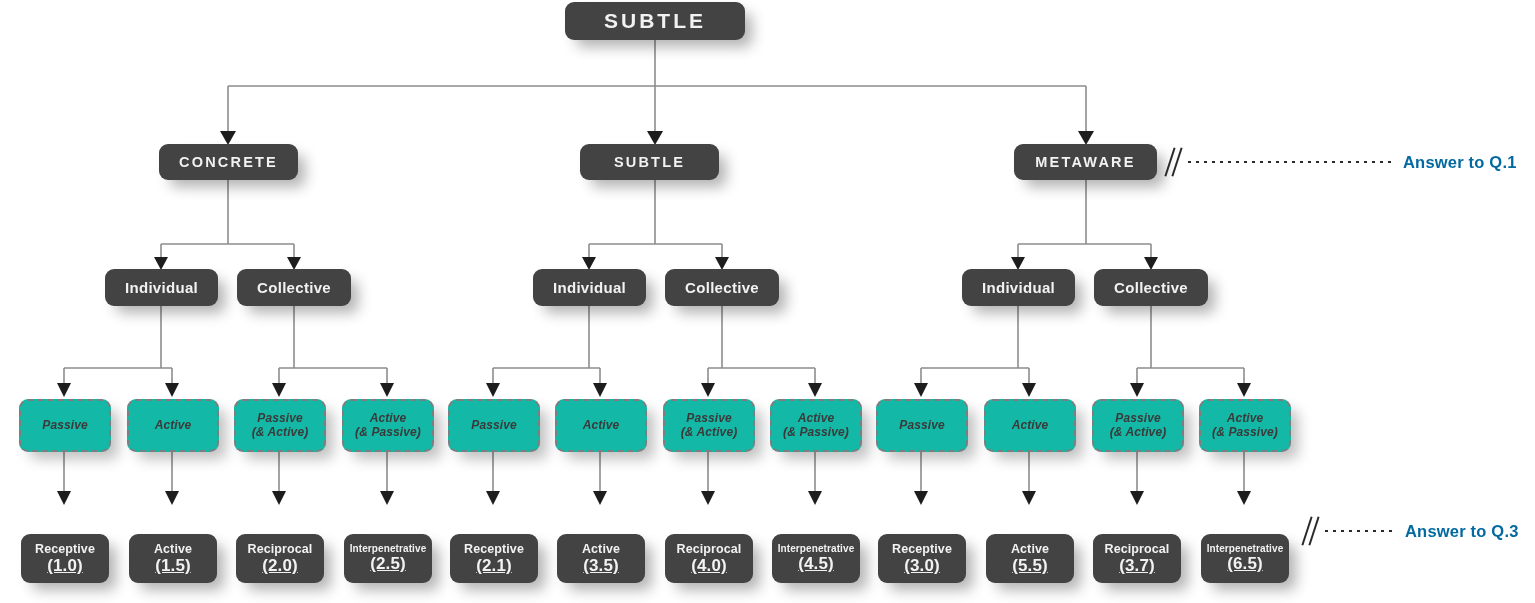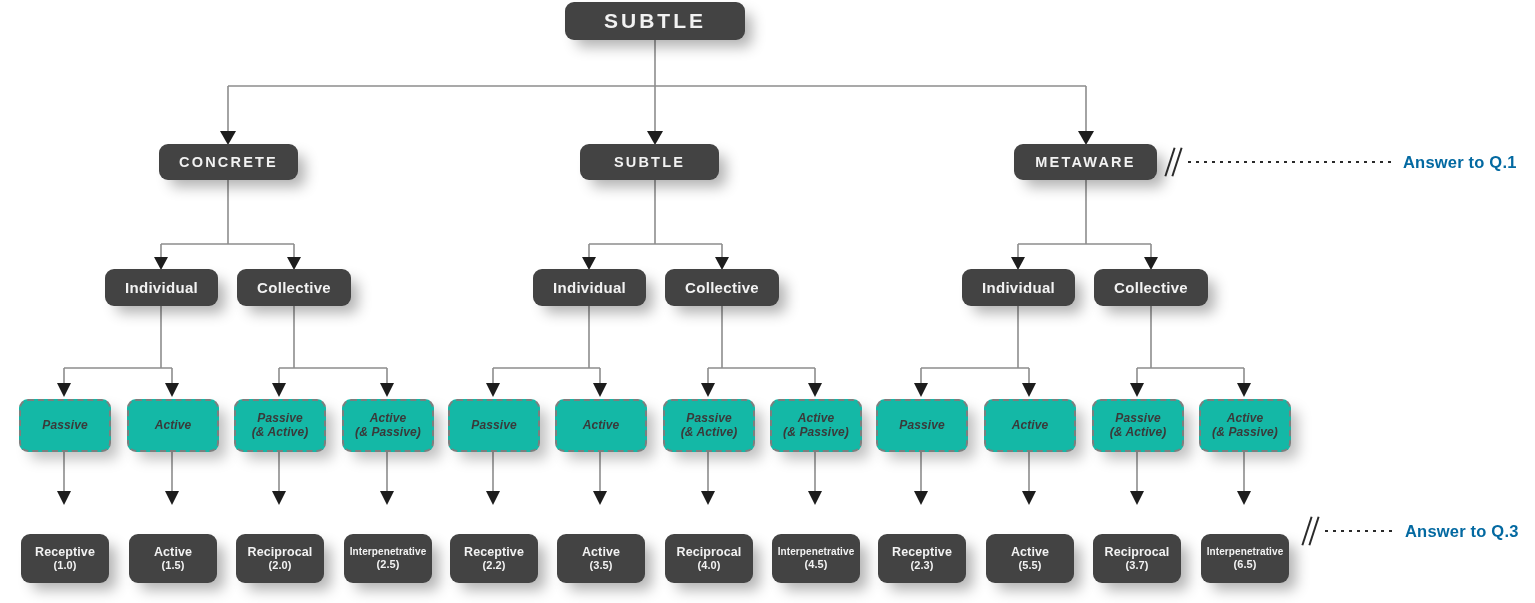--- a/index.html
+++ b/index.html
@@ -108,22 +108,23 @@
   }
   .n-leaf.small .t {
     font-size: 10px;
     letter-spacing: 0.1px;
   }
   .n-leaf .t {
     display: block;
   }
   .n-leaf .v {
     display: block;
-    font-size: 11px;
-    font-weight: 700;
+    font-size: 17px;
+    font-weight: 700;
+    text-decoration: underline;
   }
 
   
   .annot {
     position: absolute;
     display: flex;
     align-items: center;
     z-index: 4;
   }
   .annot .slash {
@@ -396,21 +397,21 @@
   </div>
   <div class="node dark n-leaf small" style="left:344px; top:506px; width:88px; height:49px;">
     <span class="lbl">
       <span class="t">Interpenetrative</span>
       <span class="v">(2.5)</span>
     </span>
   </div>
   <div class="node dark n-leaf" style="left:450px; top:506px; width:88px; height:49px;">
     <span class="lbl">
       <span class="t">Receptive</span>
-      <span class="v">(2.2)</span>
+      <span class="v">(2.1)</span>
     </span>
   </div>
   <div class="node dark n-leaf" style="left:557px; top:506px; width:88px; height:49px;">
     <span class="lbl">
       <span class="t">Active</span>
       <span class="v">(3.5)</span>
     </span>
   </div>
   <div class="node dark n-leaf" style="left:665px; top:506px; width:88px; height:49px;">
     <span class="lbl">
@@ -420,21 +421,21 @@
   </div>
   <div class="node dark n-leaf small" style="left:772px; top:506px; width:88px; height:49px;">
     <span class="lbl">
       <span class="t">Interpenetrative</span>
       <span class="v">(4.5)</span>
     </span>
   </div>
   <div class="node dark n-leaf" style="left:878px; top:506px; width:88px; height:49px;">
     <span class="lbl">
       <span class="t">Receptive</span>
-      <span class="v">(2.3)</span>
+      <span class="v">(3.0)</span>
     </span>
   </div>
   <div class="node dark n-leaf" style="left:986px; top:506px; width:88px; height:49px;">
     <span class="lbl">
       <span class="t">Active</span>
       <span class="v">(5.5)</span>
     </span>
   </div>
   <div class="node dark n-leaf" style="left:1093px; top:506px; width:88px; height:49px;">
     <span class="lbl">

